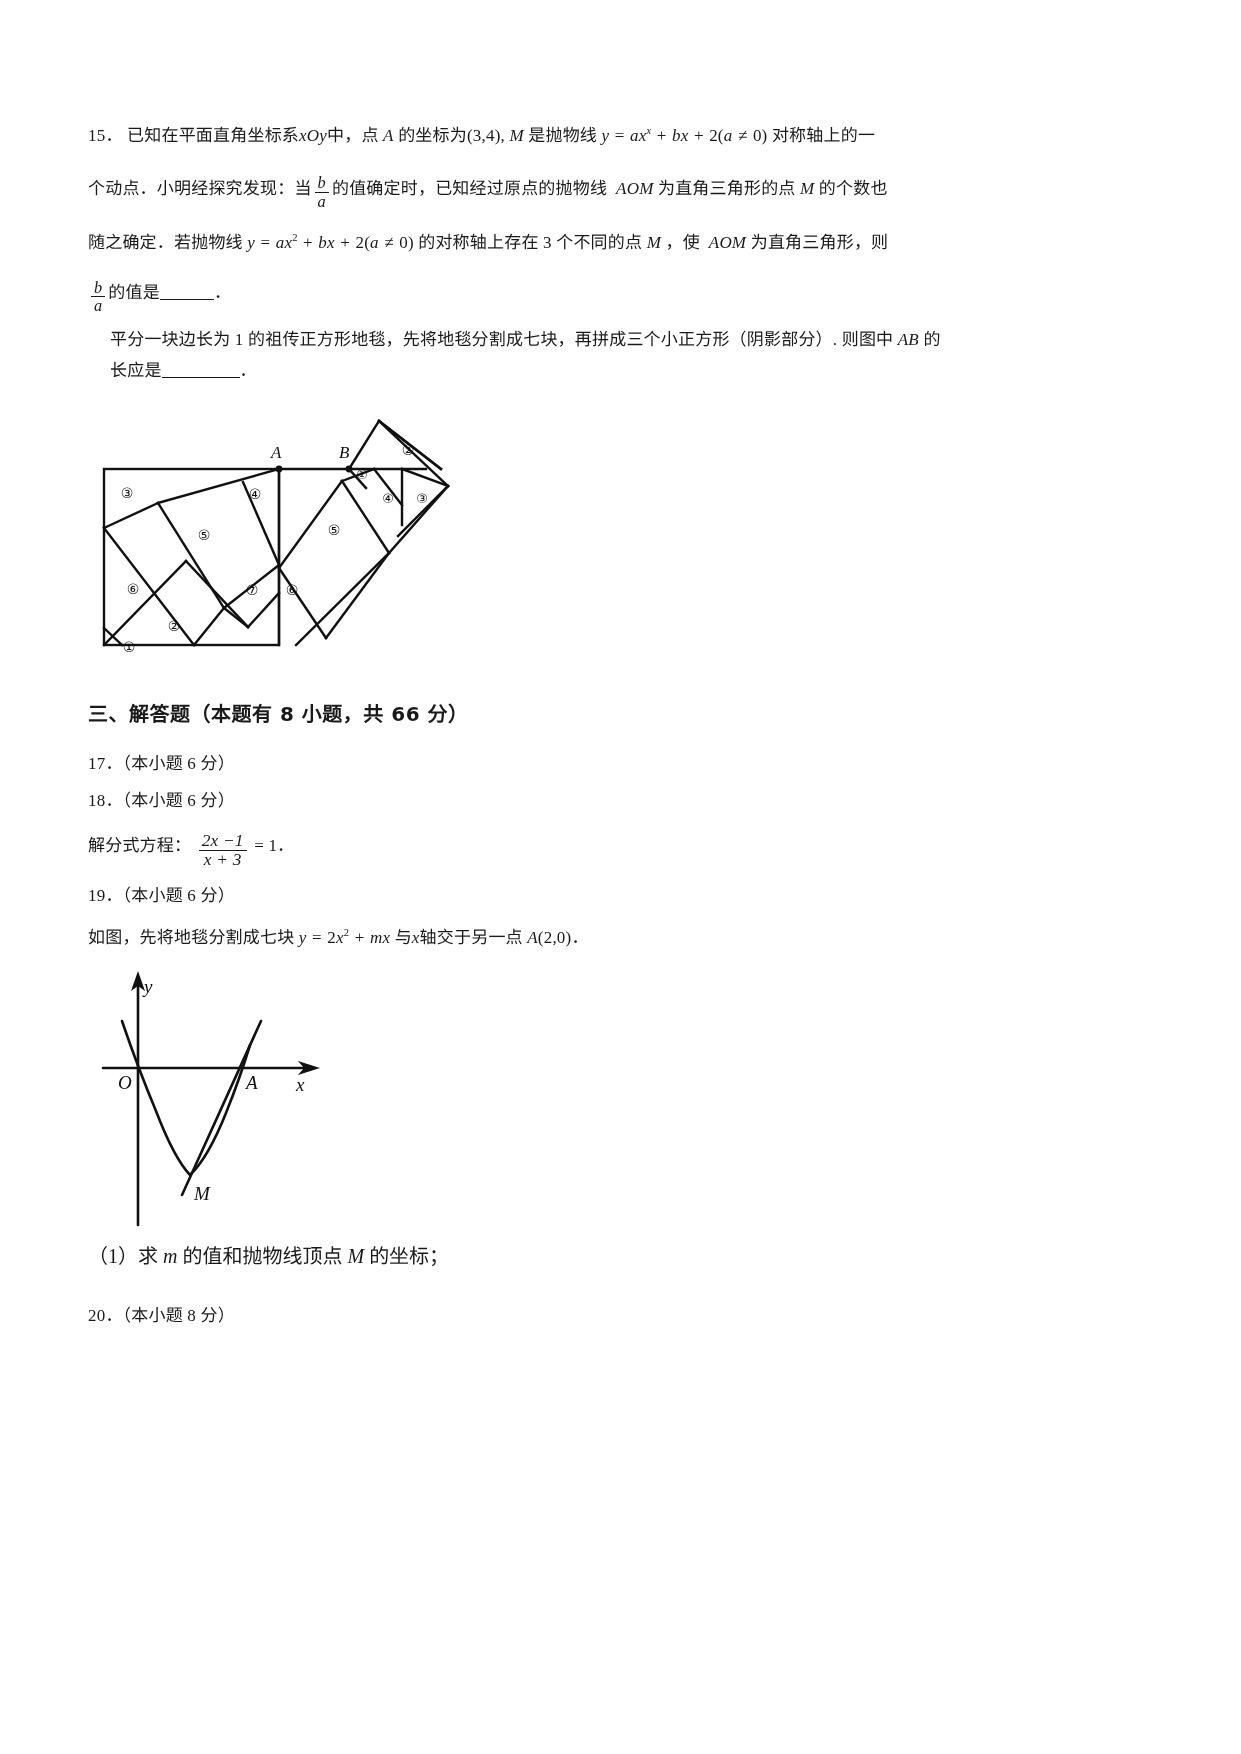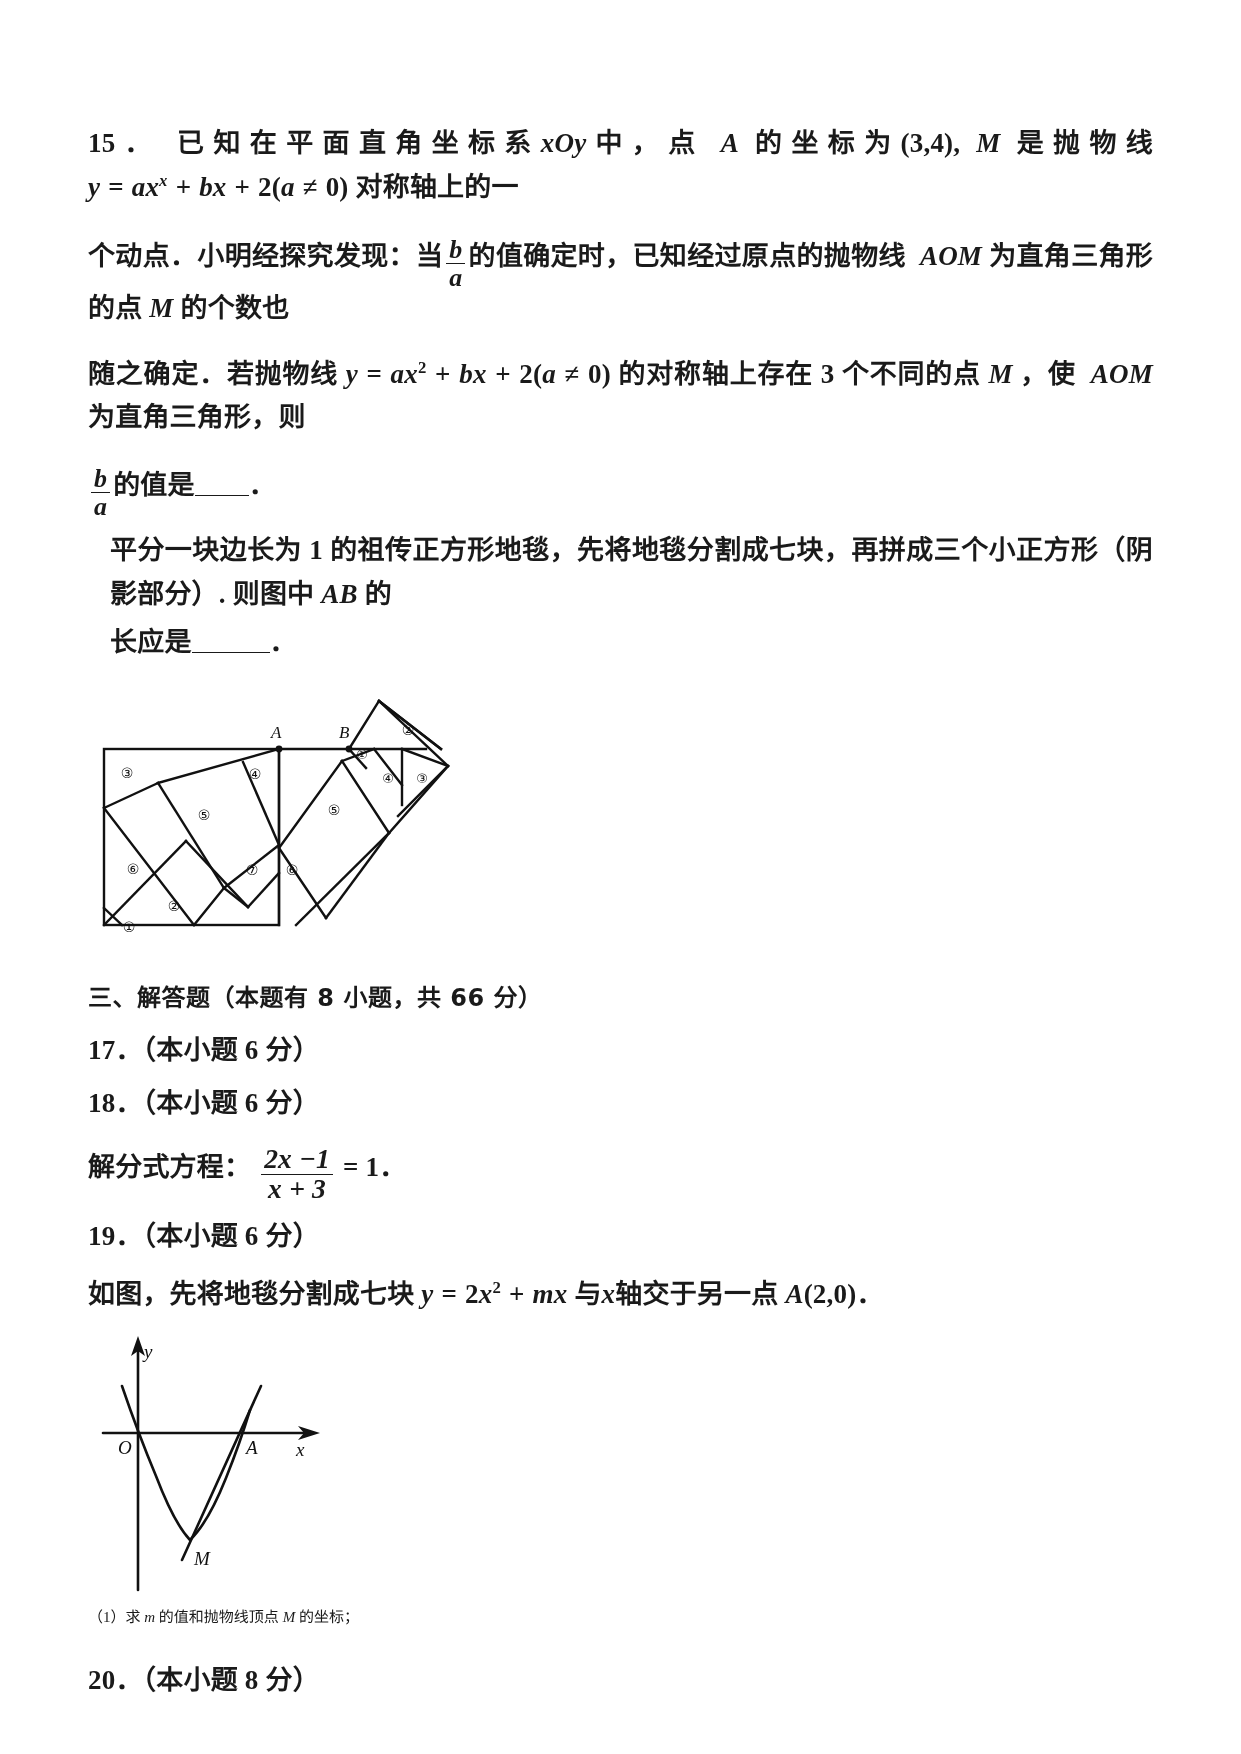--- a/index.html
+++ b/index.html
@@ -24,26 +24,25 @@
   }
   .content {
     position: absolute;
     left: 88px;
     top: 122px;
     width: 1065px;
   }
 
   
   .qline {
-    font-size: 27px;
+    font-size: 17px;
     line-height: 1.62;
     text-align: justify;
     margin: 0 0 4px 0;
     letter-spacing: 0.2px;
-    font-weight: bold;
   }
   .qpara {
     margin-bottom: 10px;
   }
   .math {
     font-family: "Liberation Serif", "DejaVu Serif", serif;
     font-style: italic;
     white-space: nowrap;
   }
   .mi { font-style: italic; }
@@ -67,35 +66,35 @@
   sup.exp { font-size: 0.62em; vertical-align: super; font-style: italic; }
   sup.expn { font-size: 0.62em; vertical-align: super; font-style: normal; }
 
   .blank-s { display:inline-block; width:54px; border-bottom:1.4px solid #1a1a1a; height:1em; vertical-align:-2px; }
   .blank-m { display:inline-block; width:78px; border-bottom:1.4px solid #1a1a1a; height:1em; vertical-align:-2px; }
 
   
   .section-head {
     font-family: "DejaVu Sans", "Liberation Sans", sans-serif;
     font-weight: bold;
-    font-size: 24px;
+    font-size: 20px;
     letter-spacing: 0.5px;
-    margin: 26px 0 16px 0;
+    margin: 26px 0 23px 0;
   }
 
   
   .figure-carpet {
     margin: 18px 0 6px 8px;
   }
   .figure-parabola {
     margin: 12px 0 4px 10px;
   }
 
   .sub-q {
-    font-size: 15px;
+    font-size: 20px;
     line-height: 1.75;
     margin: 0;
   }
 </style>
 </head>
 <body>
 
 <div class="page">
   <div class="content">
 

